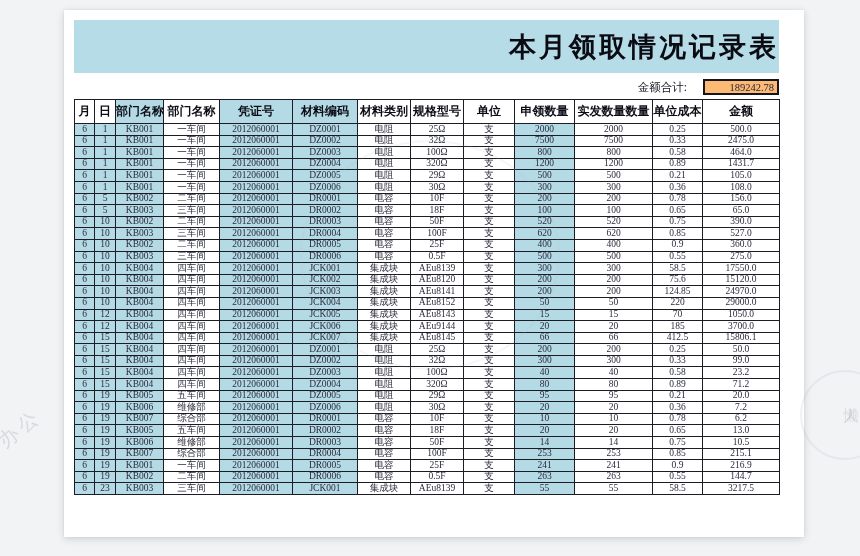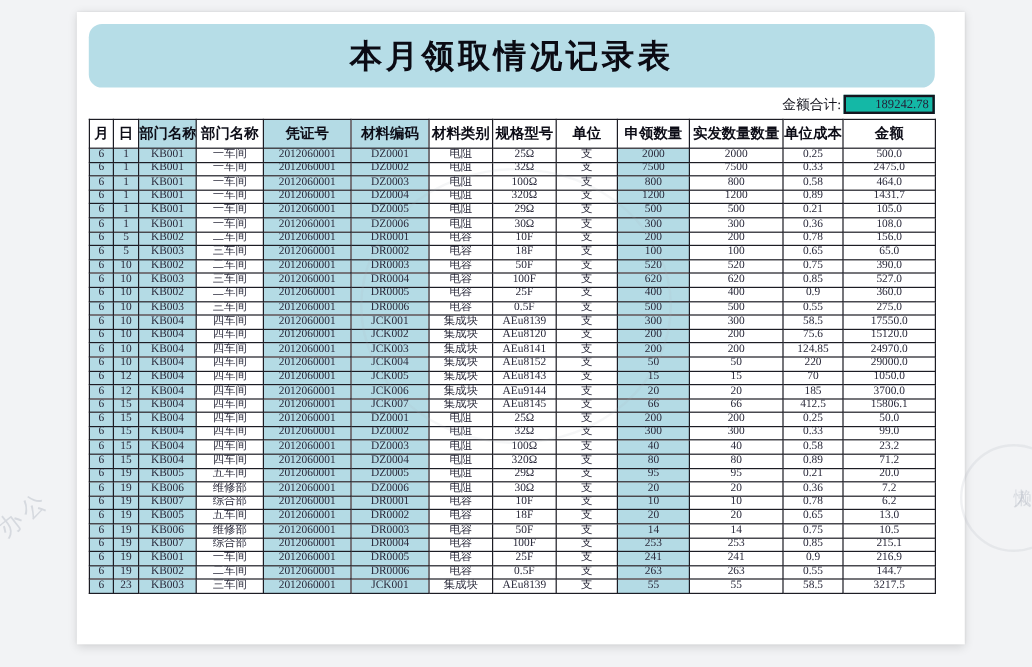--- a/index.html
+++ b/index.html
@@ -10,33 +10,33 @@
     position:relative;
   }
   .page {
     position:absolute; left:64px; top:10px; width:740px; height:527px;
     background:#ffffff;
     box-shadow:0 2px 8px rgba(0,0,0,0.14), 0 0 2px rgba(0,0,0,0.08);
   }
   .title-band {
     position:absolute; left:10px; top:10px; width:705px; height:53px;
     background:var(--band,#b6dde7);
-    display:flex; align-items:center; justify-content:center;border-radius:11px;
+    display:flex; align-items:center; justify-content:flex-end;
   }
   .title-band h1 {
     font-size:27px; font-weight:bold; color:#0b0b14; letter-spacing:3px;
     white-space:nowrap;
   }
   .total-row {
     position:absolute; left:10px; top:66px; width:705px; height:22px;
     display:flex; align-items:center; justify-content:flex-end;
   }
-  .total-label { font-size:11.5px; color:#15151f; margin-right:2px; }
+  .total-label { font-size:11.5px; color:#15151f; margin-right:16px; }
   .total-box {
-    width:76px; height:16px; background:#14b8a6;
+    width:76px; height:16px; background:#fdba74;
     border:2px solid #15151f;
     display:flex; align-items:center; justify-content:flex-end;
     padding-right:3px;
   }
   .total-box span { font-size:10.5px; color:#23233a; }
   table.sheet {
     position:absolute; left:10px; top:89px; width:705px;
     border-collapse:collapse; table-layout:fixed;
   }
   table.sheet th, table.sheet td {

